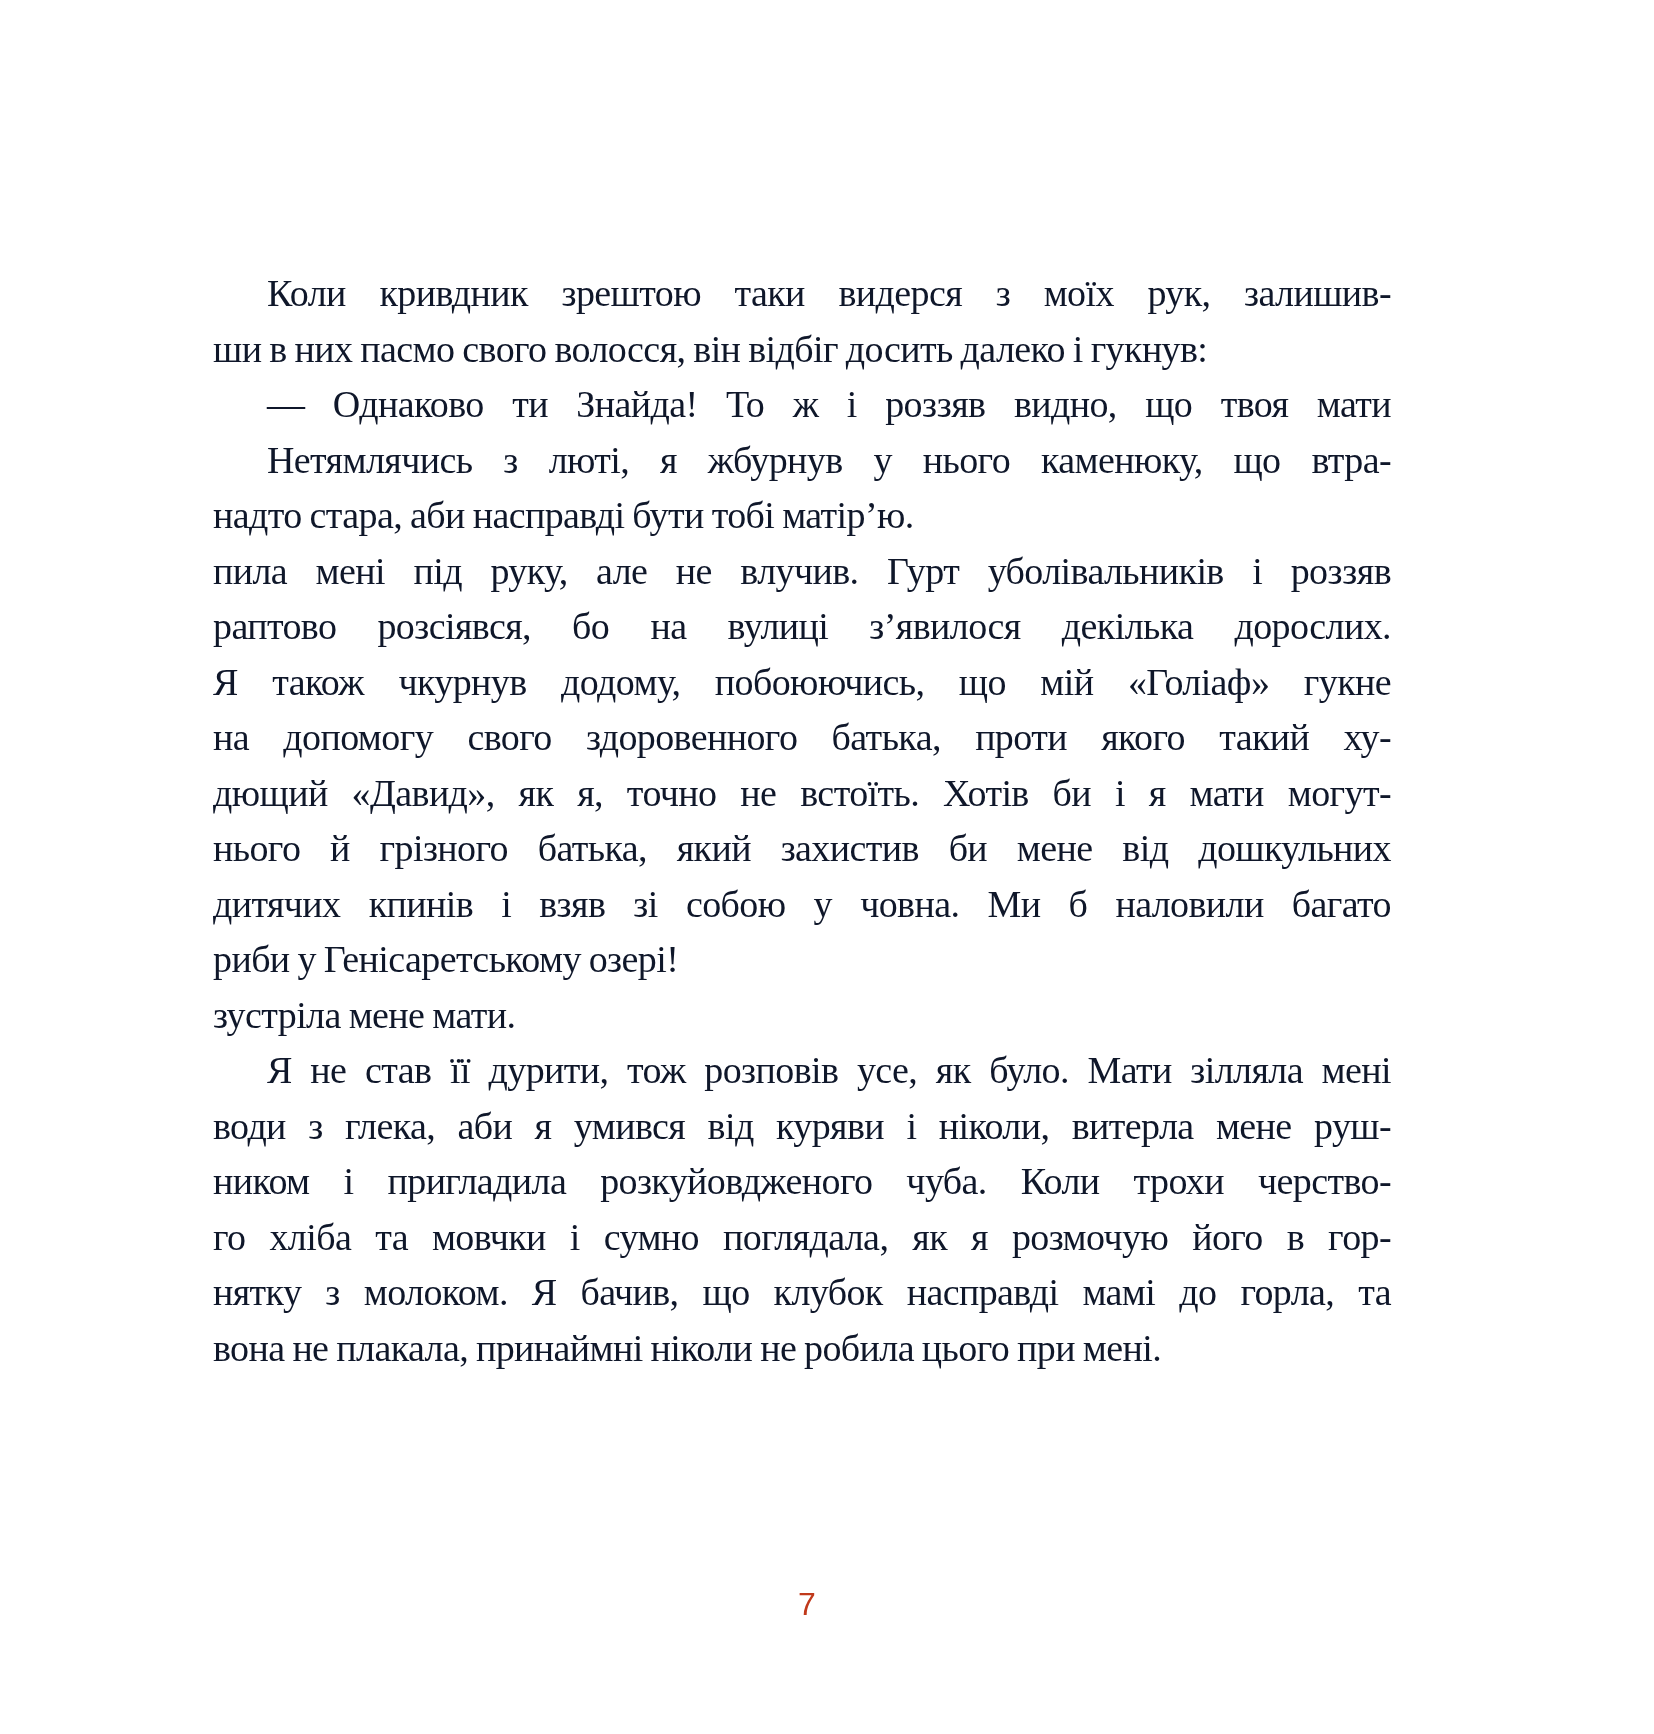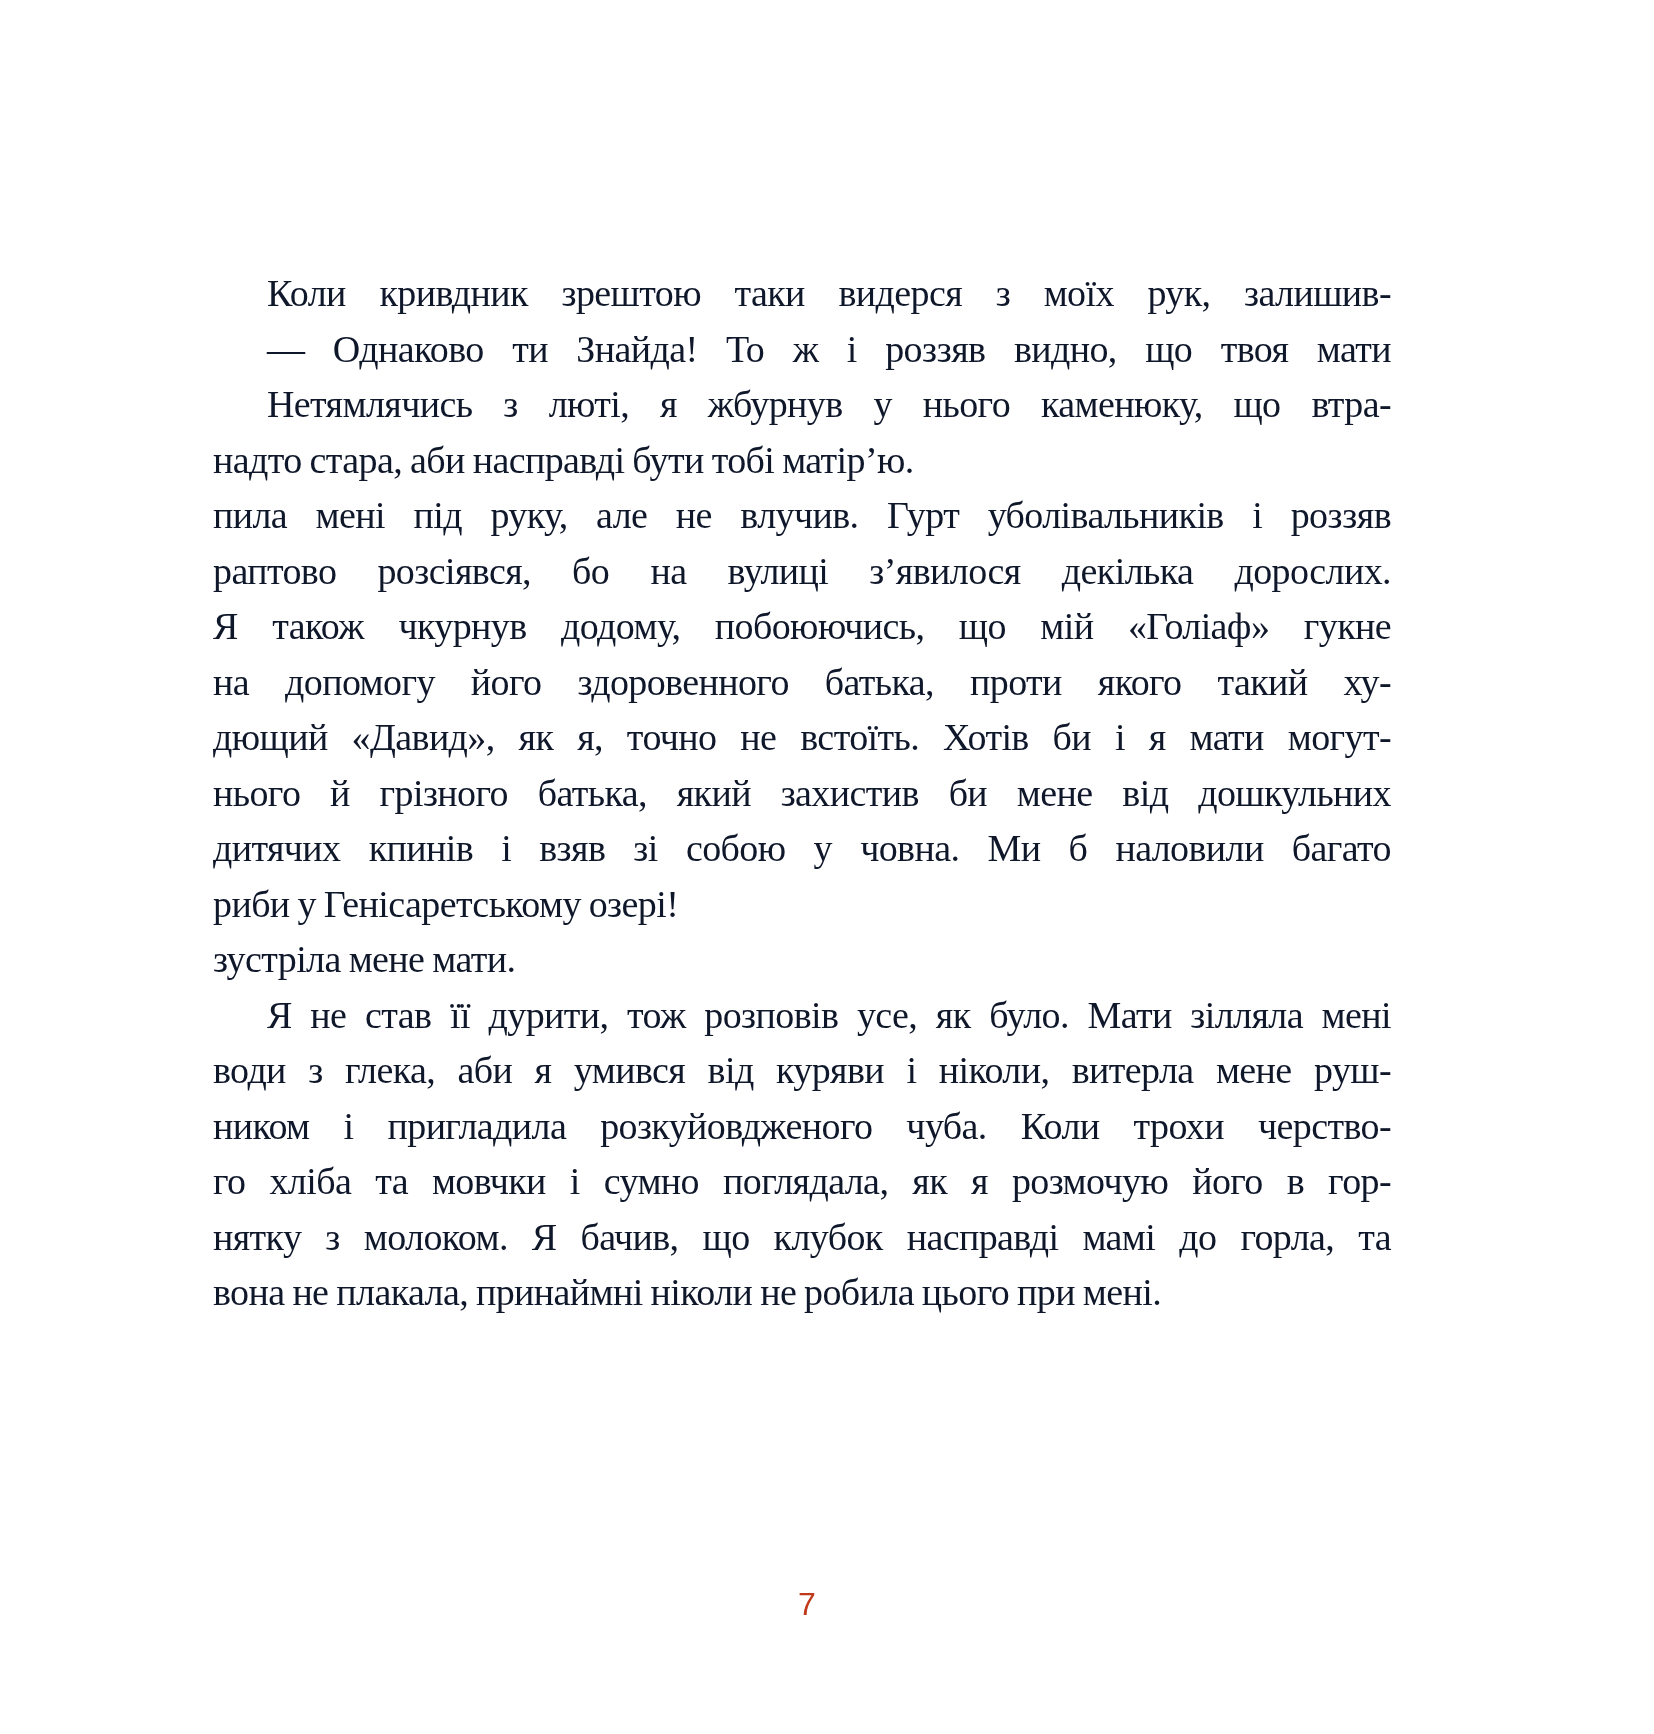--- a/index.html
+++ b/index.html
@@ -56,29 +56,30 @@
       color: #c0391b;
     }
   </style>
 </head>
 <body>
 
 <div class="page">
   <div class="text-block">
 
     <span class="line indent">Коли кривдник зрештою таки видерся з моїх рук, залишив-</span>
+    <span class="line last">ши в них пасмо свого волосся, він відбіг досить далеко і гукнув:</span>
 
     <span class="line indent">— Однаково ти Знайда! То ж і роззяв видно, що твоя мати</span>
     <span class="line indent">Нетямлячись з люті, я жбурнув у нього каменюку, що втра-</span>
 
     <span class="line last">надто стара, аби насправді бути тобі матір’ю.</span>
     <span class="line">пила мені під руку, але не влучив. Гурт уболівальників і роззяв</span>
     <span class="line">раптово розсіявся, бо на вулиці з’явилося декілька дорослих.</span>
     <span class="line">Я також чкурнув додому, побоюючись, що мій «Голіаф» гукне</span>
-    <span class="line">на допомогу його здоровенного батька, проти якого такий ху-</span>
+    <span class="line">на допомогу свого здоровенного батька, проти якого такий ху-</span>
     <span class="line">дющий «Давид», як я, точно не встоїть. Хотів би і я мати могут-</span>
     <span class="line">нього й грізного батька, який захистив би мене від дошкульних</span>
     <span class="line">дитячих кпинів і взяв зі собою у човна. Ми б наловили багато</span>
     <span class="line last">риби у Генісаретському озері!</span>
 
     <span class="line last">зустріла мене мати.</span>
 
     <span class="line indent">Я не став її дурити, тож розповів усе, як було. Мати зілляла мені</span>
     <span class="line">води з глека, аби я умився від куряви і ніколи, витерла мене руш-</span>
     <span class="line">ником і пригладила розкуйовдженого чуба. Коли трохи черство-</span>

